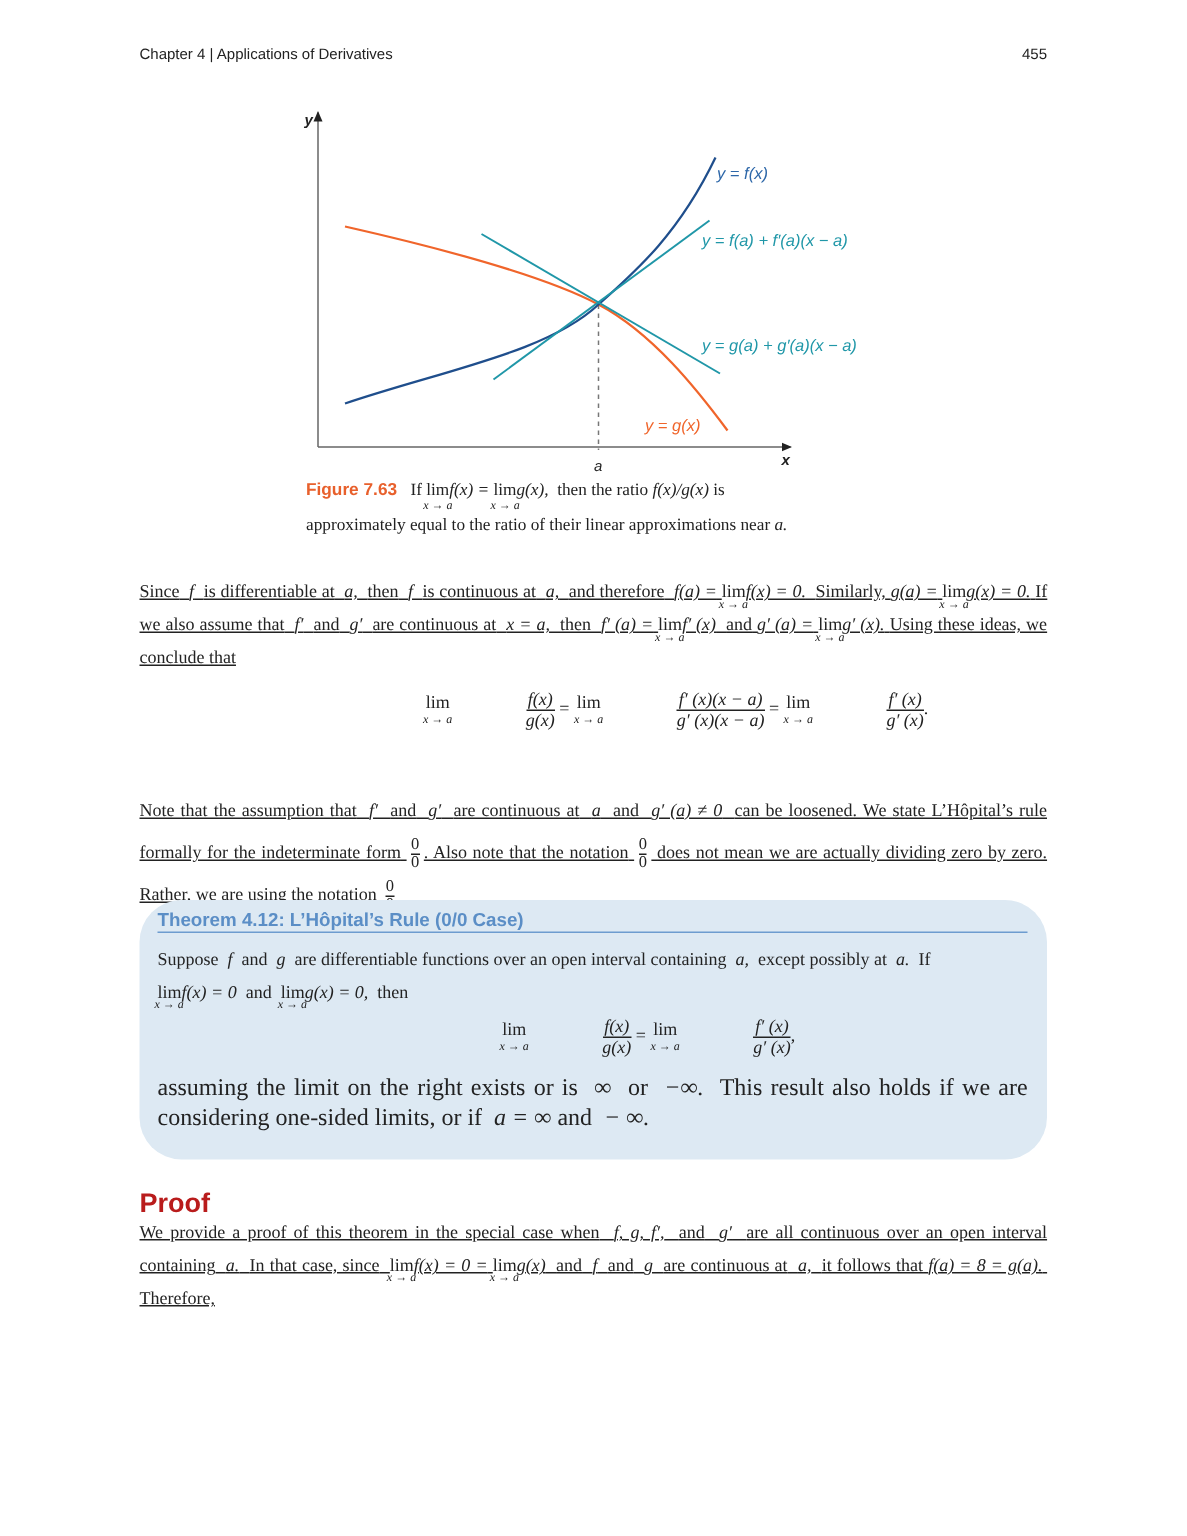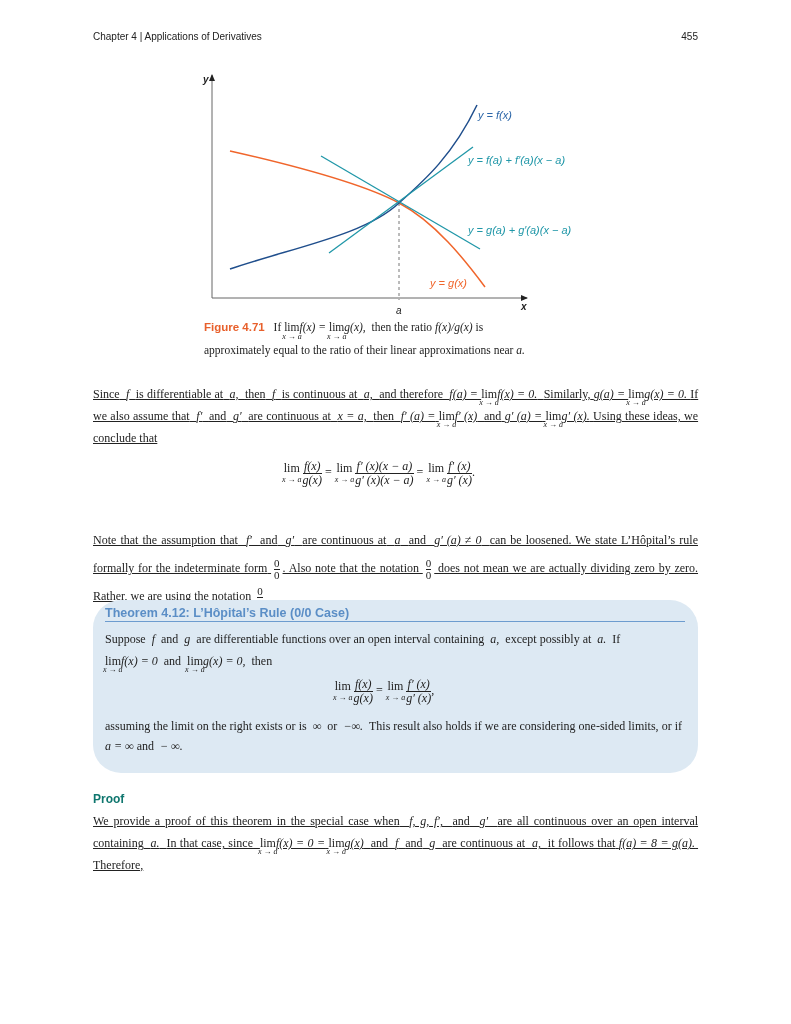--- a/index.html
+++ b/index.html
@@ -14,36 +14,36 @@
   .caption { position: absolute; left: 204px; top: 316px; width: 360px; font-size: 11.5px; line-height: 23px; }
   .cap-label { font-family: "Liberation Sans", sans-serif; font-weight: bold; color: #e8602c; margin-right: 6px; }
   .m { font-style: italic; font-family: "Liberation Serif", serif; }
   .lim { display: inline-block; position: relative; text-align: center; vertical-align: baseline; line-height: 1; }
   .lim .lw { font-style: normal; }
   .lim .sub { position: absolute; left: -2px; top: 11px; font-size: 8px; font-style: italic; white-space: nowrap; }
   .para { position: absolute; left: 93px; width: 605px; font-size: 12px; line-height: 22px; text-align: justify; text-decoration: underline; }
   .p1 { top: 383px; }
   .eq { position: absolute; font-size: 12px; white-space: nowrap; }
   .eq1 { left: 282px; top: 460px; }
-  .frac { display: inline-block; vertical-align: middle; text-align: center; font-style: italic; }
+  .frac { display: inline-block; vertical-align: middle; text-align: center; font-style: italic; margin-left: 48px; }
   .frac .num { display: block; border-bottom: 1px solid #222; padding: 0 1px; line-height: 13px; }
   .frac .den { display: block; line-height: 13px; }
   .limblk { display: inline-block; vertical-align: middle; text-align: center; line-height: 11px; margin-right: 1px; }
   .limblk .lw { display: block; font-size: 12px; }
   .limblk .sub { display: block; font-size: 8px; font-style: italic; }
   .p2 { top: 502px; line-height: 28px; margin-top: 24px; }
   .zf { display: inline-block; vertical-align: middle; text-align: center; font-size: 11px; line-height: 11px; margin: 0 3px; }
   .zf span { display: block; }
   .zf .n { border-bottom: 1px solid #222; }
   .thm { position: absolute; left: 93px; top: 600px; width: 605px; height: 173px; background: #dde9f3; border-radius: 28px; }
   .thm-title { position: absolute; left: 12px; top: 6px; width: 580px; font-family: "Liberation Sans", sans-serif; font-weight: bold; font-size: 12.5px; color: #5b8ec6; border-bottom: 1.5px solid #6d9ccf; padding-bottom: 1px; }
   .thm-body { position: absolute; left: 12px; top: 28px; width: 580px; font-size: 12px; line-height: 22px; text-align: justify; }
   .eq2 { position: absolute; left: 240px; top: 78px; font-size: 12px; white-space: nowrap; }
-  .thm-after { position: absolute; left: 12px; top: 116px; width: 580px; font-size: 12px; line-height: 20px; text-align: justify; }
-  .proof-h { position: absolute; left: 93px; top: 792px; font-family: "Liberation Sans", sans-serif; font-weight: bold; font-size: 12px; color: #0f766e; }
+  .thm-after { position: absolute; left: 12px; top: 116px; width: 580px; font-size: 16px; line-height: 20px; text-align: justify; }
+  .proof-h { position: absolute; left: 93px; top: 792px; font-family: "Liberation Sans", sans-serif; font-weight: bold; font-size: 18px; color: #b91c1c; }
   .p3 { top: 810px; line-height: 22px; }
 </style>
 </head>
 <body>
 
 <div class="hdr hdr-left">Chapter 4 | Applications of Derivatives</div>
 <div class="hdr hdr-right">455</div>
 
 <div class="fig">
   <svg viewBox="0 0 400 250">
@@ -65,21 +65,21 @@
     <line x1="126" y1="91" x2="285" y2="184" stroke="#2097a8" stroke-width="1.3"></line>
 
     <text x="283" y="54" font-size="11" font-style="italic" fill="#2c66a8">y = f(x)</text>
     <text x="273" y="99" font-size="11" font-style="italic" fill="#2097a8">y = f(a) + f′(a)(x − a)</text>
     <text x="273" y="169" font-size="11" font-style="italic" fill="#2097a8">y = g(a) + g′(a)(x − a)</text>
     <text x="235" y="222" font-size="11" font-style="italic" fill="#f0652b">y = g(x)</text>
   </svg>
 </div>
 
 <div class="caption">
-  <span class="cap-label">Figure 4.71</span>
+  <span class="cap-label">Figure 7.63</span>
   <span>If</span>
   <span class="lim"><span class="lw">lim</span><span class="sub">x → a</span></span><span class="m">f(x) =</span>
   <span class="lim"><span class="lw">lim</span><span class="sub">x → a</span></span><span class="m">g(x),</span>
   &nbsp;<span>then the ratio</span>
   <span class="m">f(x)/g(x)</span>
   <span>is</span><br>
   <span>approximately equal to the ratio of their linear approximations near</span>
   <span class="m">a.</span>
 </div>
 

